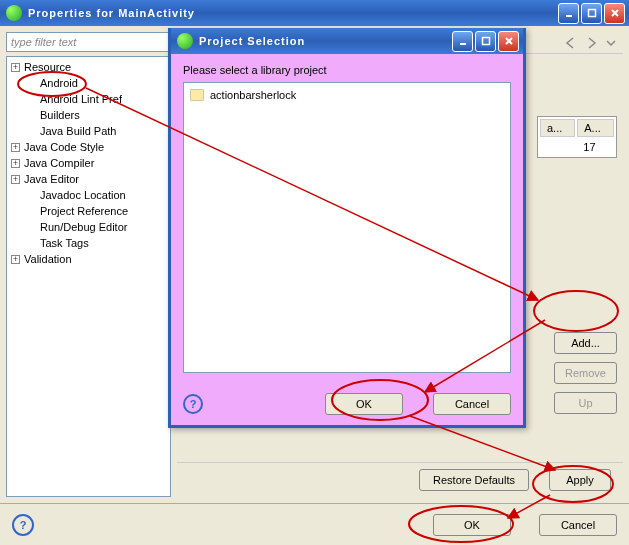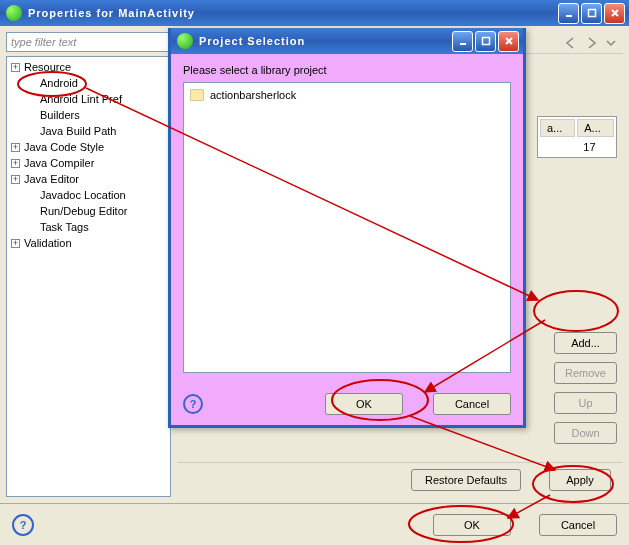--- a/index.html
+++ b/index.html
@@ -153,21 +153,21 @@
     padding: 0 10px;
     text-decoration: none;
     color: #000;
     margin-left: 20px;
   }
   .btn.disabled { color: #999; }
 
   .bottom-buttons-row {
     display: flex;
     justify-content: flex-end;
-    gap: 8px;
+    gap: 0;
     padding: 6px 12px;
     border-top: 1px solid #ccc;
   }
 
   .help-row {
     height: 42px;
     display: flex;
     align-items: center;
     justify-content: space-between;
     padding: 0 12px;
@@ -303,20 +303,24 @@
           <div class="expander">+</div>
           <span class="tree-label">Java Compiler</span>
         </div>
         <div class="tree-item">
           <div class="expander">+</div>
           <span class="tree-label">Java Editor</span>
         </div>
         <div class="tree-item child">
           <div class="expander empty"></div>
           <span class="tree-label">Javadoc Location</span>
+        </div>
+        <div class="tree-item child">
+          <div class="expander empty"></div>
+          <span class="tree-label">Project Reference</span>
         </div>
         <div class="tree-item child">
           <div class="expander empty"></div>
           <span class="tree-label">Run/Debug Editor</span>
         </div>
         <div class="tree-item child">
           <div class="expander empty"></div>
           <span class="tree-label">Task Tags</span>
         </div>
         <div class="tree-item">
@@ -348,21 +352,20 @@
             <td></td>
             <td>17</td>
           </tr>
     </tbody>
       </table>
 
     <div class="side-btns">
       <div class="btn">Add...</div>
       <div class="btn disabled">Remove</div>
       <div class="btn disabled">Up</div>
-      <div class="btn disabled">Down</div>
     </div>
 
     <div style="flex:1"></div>
     <div class="bottom-buttons-row">
       <div class="btn" style="min-width:110px">Restore Defaults</div>
       <div class="btn">Apply</div>
     </div>
   </div>
 </div>
 

